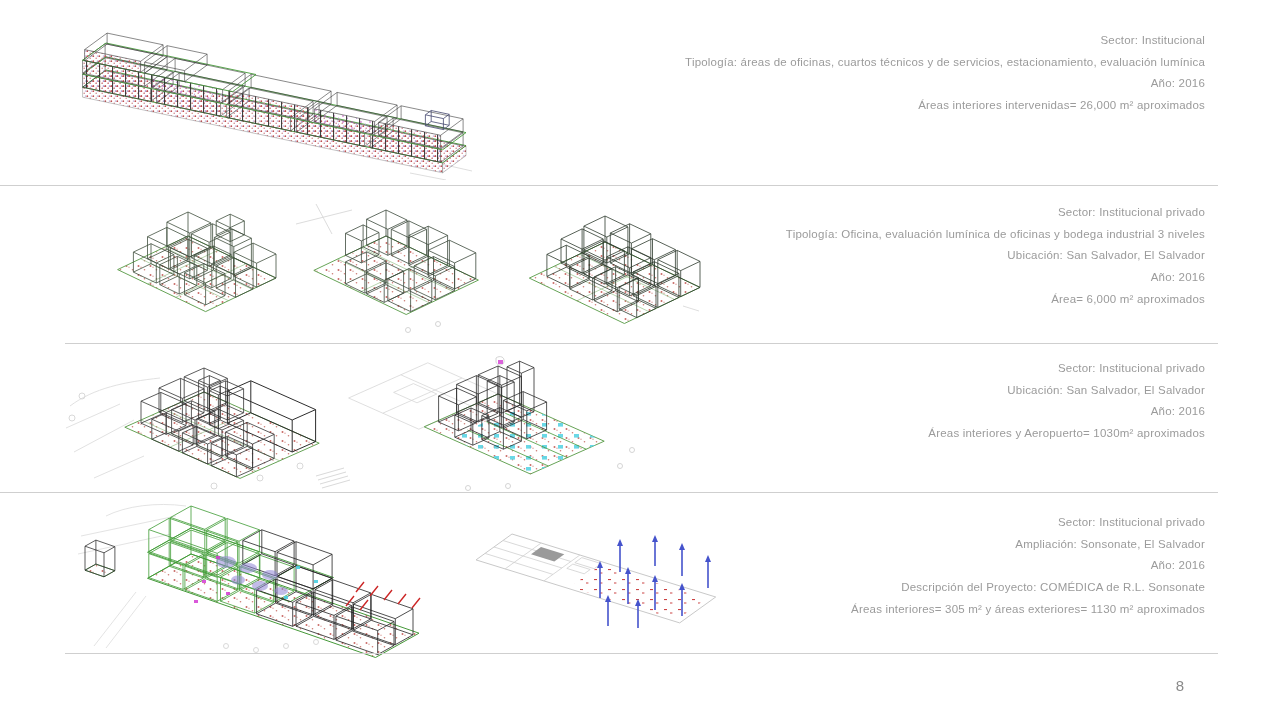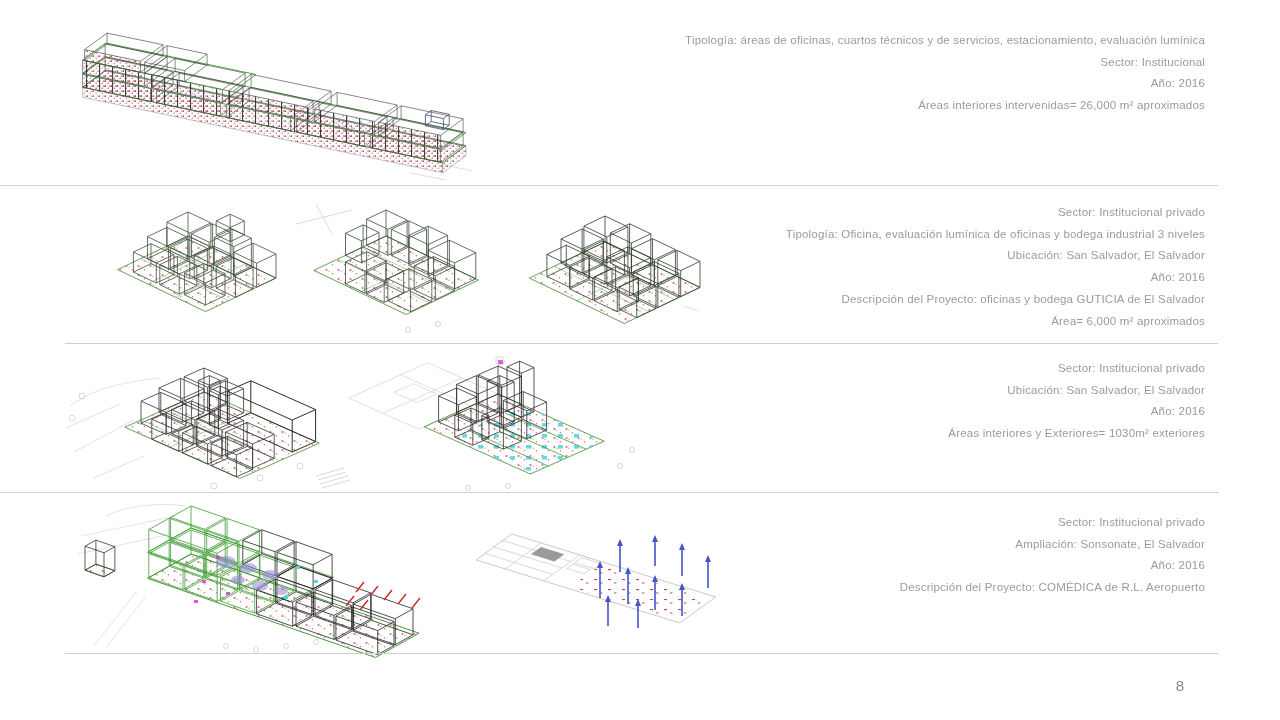--- a/index.html
+++ b/index.html
@@ -75,22 +75,22 @@
     <polygon points="298.6,92.3 360.6,105.3 360.6,118.3 298.6,105.3" fill="url(#stipA)" stroke="none" stroke-width="0.5"></polygon>
     <path d="M321.1,75.8 L383.1,88.8 L360.6,105.3 L298.6,92.3 Z M321.1,88.8 L383.1,101.8 L360.6,118.3 L298.6,105.3 Z M321.1,88.8 L321.1,75.8 M383.1,101.8 L383.1,88.8 M360.6,118.3 L360.6,105.3 M298.6,105.3 L298.6,92.3" fill="none" stroke="#3a3a3a" stroke-width="0.6" stroke-linejoin="round"></path>
     <path d="M6.6,44 L6.6,31 M19.6,46.7 L19.6,33.7 M32.6,49.5 L32.6,36.5 M45.6,52.2 L45.6,39.2 M58.6,54.9 L58.6,41.9 M71.6,57.6 L71.6,44.6 M84.6,60.4 L84.6,47.4 M97.6,63.1 L97.6,50.1 M110.6,65.8 L110.6,52.8 M123.6,68.6 L123.6,55.6 M136.6,71.3 L136.6,58.3 M149.6,74 L149.6,61 M162.6,76.8 L162.6,63.8 M175.6,79.5 L175.6,66.5 M188.6,82.2 L188.6,69.2 M201.6,84.9 L201.6,71.9 M214.6,87.7 L214.6,74.7 M227.6,90.4 L227.6,77.4 M240.6,93.1 L240.6,80.1 M253.6,95.9 L253.6,82.9 M266.6,98.6 L266.6,85.6 M279.6,101.3 L279.6,88.3 M292.6,104.1 L292.6,91.1 M305.6,106.8 L305.6,93.8 M318.6,109.5 L318.6,96.5 M331.6,112.3 L331.6,99.3 M344.6,115 L344.6,102 M357.6,117.7 L357.6,104.7 " stroke="#2e2e2e" stroke-width="1"></path>
     <polygon points="26,13 176,44.5 152.6,61.7 2.6,30.2" fill="none" stroke="#459939" stroke-width="0.9"></polygon>
     <polygon points="4.6,19.6 60.6,31.3 60.6,42.3 4.6,30.6" fill="url(#stipA)" stroke="none" stroke-width="0.5"></polygon>
     <path d="M27.1,3.1 L83.1,14.8 L60.6,31.3 L4.6,19.6 Z M27.1,14.1 L83.1,25.8 L60.6,42.3 L4.6,30.6 Z M27.1,14.1 L27.1,3.1 M83.1,25.8 L83.1,14.8 M60.6,42.3 L60.6,31.3 M4.6,30.6 L4.6,19.6" fill="none" stroke="#3a3a3a" stroke-width="0.6" stroke-linejoin="round"></path>
     <path d="M87.1,15.7 L127.1,24.1 L104.6,40.6 L64.6,32.2 Z M87.1,26.7 L127.1,35.1 L104.6,51.6 L64.6,43.2 Z M87.1,26.7 L87.1,15.7 M127.1,35.1 L127.1,24.1 M104.6,51.6 L104.6,40.6 M64.6,43.2 L64.6,32.2" fill="none" stroke="#3a3a3a" stroke-width="0.6" stroke-linejoin="round"></path>
     <path d="M351.2,80.5 L369.2,84.3 L363.4,88.6 L345.4,84.8 Z M351.2,91.5 L369.2,95.3 L363.4,99.6 L345.4,95.8 Z M351.2,91.5 L351.2,80.5 M369.2,95.3 L369.2,84.3 M363.4,99.6 L363.4,88.6 M345.4,95.8 L345.4,84.8" fill="none" stroke="#44476e" stroke-width="0.8" stroke-linejoin="round"></path>
   </svg>
 <div class="project-text" style="top:30px">
+  <div class="line">Sector: Institucional</div>
   <div class="line">Tipología: áreas de oficinas, cuartos técnicos y de servicios, estacionamiento, evaluación lumínica</div>
-  <div class="line">Sector: Institucional</div>
   <div class="line">Año: 2016</div>
   <div class="line">Áreas interiores intervenidas= 26,000 m² aproximados</div>
 </div>
 <div class="divider" style="top:185px;left:0"></div>
 
 <svg id="figB" class="fig" style="left:100px;top:200px" width="185" height="135">
     <polygon points="88,36 176,78 105.6,111.6 17.6,69.6" fill="url(#stipB)" stroke="#67a457" stroke-width="1"></polygon>
     <line x1="64.2" y1="47.3" x2="152.2" y2="89.3" stroke="#86b878" stroke-width="0.6"></line>
     <line x1="40.5" y1="58.7" x2="128.5" y2="100.7" stroke="#86b878" stroke-width="0.6"></line>
     <line x1="117.9" y1="50.3" x2="47.5" y2="83.9" stroke="#86b878" stroke-width="0.6"></line>
@@ -143,21 +143,20 @@
     <path d="M86.2,49.8 L109,60.7 L89.7,70 L66.8,59 Z M86.2,71.8 L109,82.7 L89.7,92 L66.8,81 Z M86.2,71.8 L86.2,49.8 M109,82.7 L109,60.7 M89.7,92 L89.7,70 M66.8,81 L66.8,59" fill="none" stroke="#2f3b2f" stroke-width="0.8" stroke-linejoin="round"></path>
     <path d="M112.6,58.7 L135.4,69.6 L114.3,79.7 L91.4,68.8 Z M112.6,82.7 L135.4,93.6 L114.3,103.7 L91.4,92.8 Z M112.6,82.7 L112.6,58.7 M135.4,93.6 L135.4,69.6 M114.3,103.7 L114.3,79.7 M91.4,92.8 L91.4,68.8" fill="none" stroke="#2f3b2f" stroke-width="0.8" stroke-linejoin="round"></path>
     <path d="M135.4,70 L153,78.4 L133.7,87.6 L116.1,79.2 Z M135.4,92 L153,100.4 L133.7,109.6 L116.1,101.2 Z M135.4,92 L135.4,70 M153,100.4 L153,78.4 M133.7,109.6 L133.7,87.6 M116.1,101.2 L116.1,79.2" fill="none" stroke="#2f3b2f" stroke-width="0.8" stroke-linejoin="round"></path>
     <path d="M180,98 L196,103" stroke="#d6d6d6" stroke-width="0.8"></path>
   </svg>
 <div class="project-text" style="top:202px">
   <div class="line">Sector: Institucional privado</div>
   <div class="line">Tipología: Oficina, evaluación lumínica de oficinas y bodega industrial 3 niveles</div>
   <div class="line">Ubicación: San Salvador, El Salvador</div>
   <div class="line">Año: 2016</div>
-  <div class="line">Descripción del Proyecto: oficinas y bodega GUTICIA de El Salvador</div>
   <div class="line">Área= 6,000 m² aproximados</div>
 </div>
 <div class="divider" style="top:343px;left:65px"></div>
 
 <svg id="figE" class="fig" style="left:64px;top:348px" width="292" height="148">
     <path d="M6,58 C30,40 60,34 96,30 M2,80 L56,56 M10,104 L70,72 M30,130 L80,108" stroke="#d9d9d9" fill="none" stroke-width="0.8"></path>
     <circle cx="18" cy="48" r="3" stroke="#d9d9d9" fill="none"></circle>
     <circle cx="8" cy="70" r="3" stroke="#d9d9d9" fill="none"></circle>
     <circle cx="150" cy="138" r="3" stroke="#d9d9d9" fill="none"></circle>
     <circle cx="196" cy="130" r="3" stroke="#d9d9d9" fill="none"></circle>
@@ -203,21 +202,21 @@
     <path d="M151.8,21.6 L166.2,28 L153.6,33.6 L139.2,27.2 Z M151.8,61.6 L166.2,68 L153.6,73.6 L139.2,67.2 Z M151.8,61.6 L151.8,21.6 M166.2,68 L166.2,28 M153.6,73.6 L153.6,33.6 M139.2,67.2 L139.2,27.2" fill="none" stroke="#2c2c2c" stroke-width="0.8" stroke-linejoin="round"></path>
     <path d="M175.2,37.6 L198.6,48 L178.8,56.8 L155.4,46.4 Z M175.2,65.6 L198.6,76 L178.8,84.8 L155.4,74.4 Z M175.2,65.6 L175.2,37.6 M198.6,76 L198.6,48 M178.8,84.8 L178.8,56.8 M155.4,74.4 L155.4,46.4" fill="none" stroke="#2c2c2c" stroke-width="0.8" stroke-linejoin="round"></path>
     <path d="M151.8,53.6 L173.4,63.2 L155.4,71.2 L133.8,61.6 Z M151.8,77.6 L173.4,87.2 L155.4,95.2 L133.8,85.6 Z M151.8,77.6 L151.8,53.6 M173.4,87.2 L173.4,63.2 M155.4,95.2 L155.4,71.2 M133.8,85.6 L133.8,61.6" fill="none" stroke="#2c2c2c" stroke-width="0.8" stroke-linejoin="round"></path>
     <path d="M123,54 L141,62 L124.8,69.2 L106.8,61.2 Z M123,76 L141,84 L124.8,91.2 L106.8,83.2 Z M123,76 L123,54 M141,84 L141,62 M124.8,91.2 L124.8,69.2 M106.8,83.2 L106.8,61.2" fill="none" stroke="#2c2c2c" stroke-width="0.8" stroke-linejoin="round"></path>
     <rect x="150" y="6" width="5" height="4" fill="#d23bd2" opacity="0.8"></rect>
   </svg>
 <div class="project-text" style="top:358px">
   <div class="line">Sector: Institucional privado</div>
   <div class="line">Ubicación: San Salvador, El Salvador</div>
   <div class="line">Año: 2016</div>
-  <div class="line">Áreas interiores y Exteriores= 1030m² exteriores</div>
+  <div class="line">Áreas interiores y Aeropuerto= 1030m² aproximados</div>
 </div>
 <div class="divider" style="top:492px;left:0"></div>
 
 <svg id="figG" class="fig" style="left:76px;top:496px" width="400" height="162">
     <path d="M5,40 L100,20 M2,58 L95,38 M30,20 C50,10 80,6 110,10 M60,96 L18,150 M30,152 L70,100" stroke="#dcdcdc" fill="none" stroke-width="0.8"></path>
     <circle cx="150" cy="150" r="2.5" stroke="#d9d9d9" fill="none"></circle>
     <circle cx="180" cy="154" r="2.5" stroke="#d9d9d9" fill="none"></circle>
     <circle cx="210" cy="150" r="2.5" stroke="#d9d9d9" fill="none"></circle>
     <circle cx="240" cy="146" r="2.5" stroke="#d9d9d9" fill="none"></circle>
     <polygon points="115,58 343,137.2 299.5,161.5 71.5,82.3" fill="url(#stipB)" stroke="#459939" stroke-width="1"></polygon>
@@ -291,17 +290,18 @@
     <polygon points="227,74 233,74 230,67" fill="#4553cc"></polygon>
     <line x1="156" y1="110" x2="156" y2="84" stroke="#4553cc" stroke-width="1.6"></line>
     <polygon points="153,86 159,86 156,79" fill="#4553cc"></polygon>
     <line x1="186" y1="112" x2="186" y2="88" stroke="#4553cc" stroke-width="1.6"></line>
     <polygon points="183,90 189,90 186,83" fill="#4553cc"></polygon>
   </svg>
 <div class="project-text" style="top:512px">
   <div class="line">Sector: Institucional privado</div>
   <div class="line">Ampliación: Sonsonate, El Salvador</div>
   <div class="line">Año: 2016</div>
-  <div class="line">Descripción del Proyecto: COMÉDICA de R.L. Aeropuerto</div>
+  <div class="line">Descripción del Proyecto: COMÉDICA de R.L. Sonsonate</div>
+  <div class="line">Áreas interiores= 305 m² y áreas exteriores= 1130 m² aproximados</div>
 </div>
 <div class="divider" style="top:653px;left:65px"></div>
 
 <div class="page-number">8</div>
 
 </body></html>

